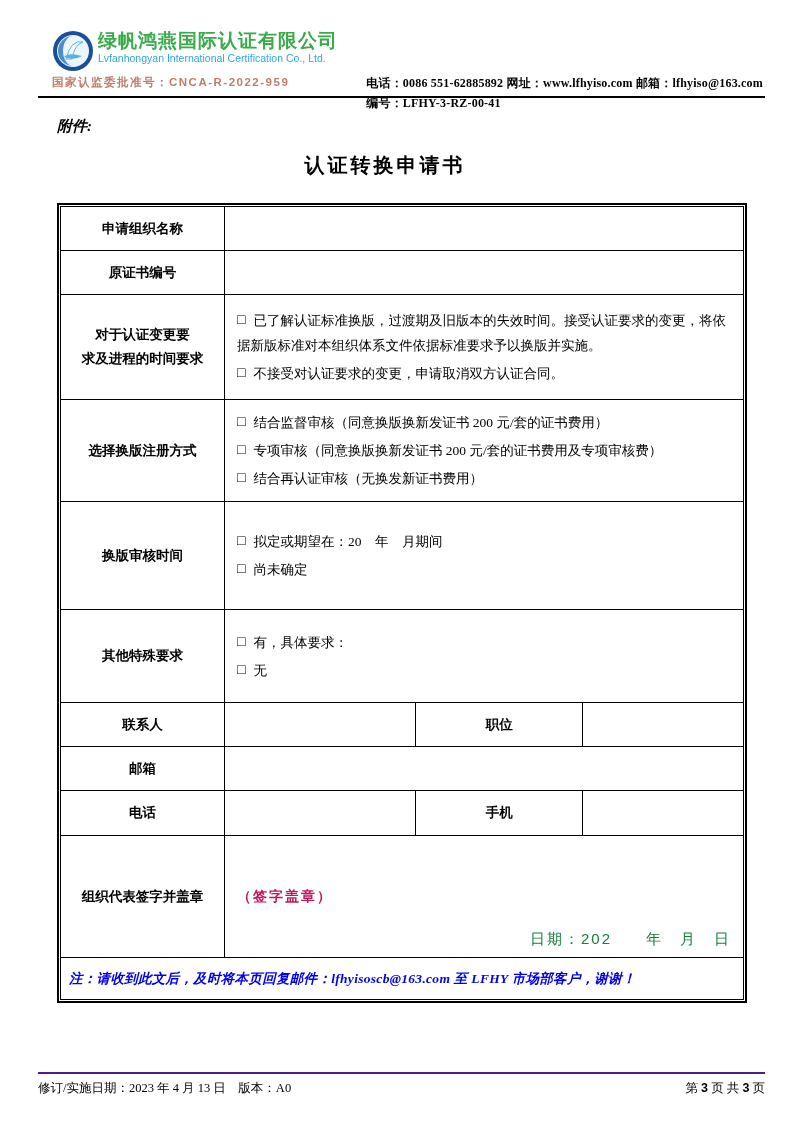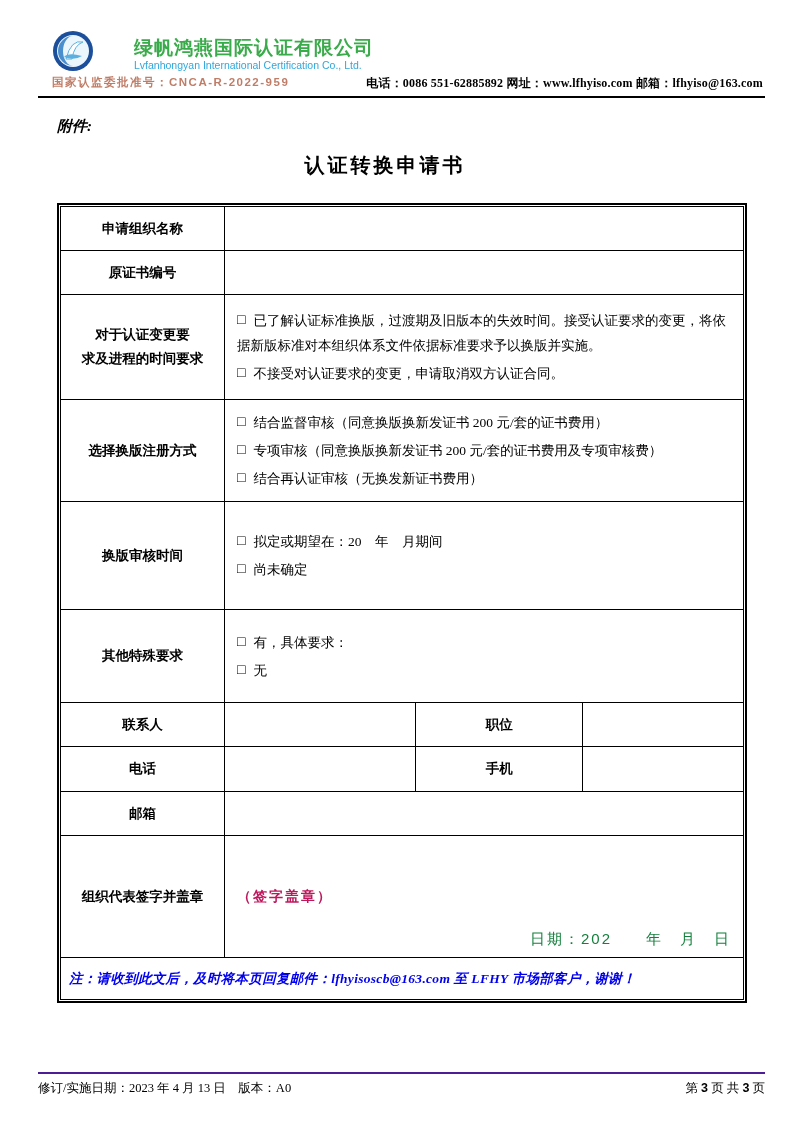--- a/index.html
+++ b/index.html
@@ -3,21 +3,21 @@
 <meta charset="utf-8">
 <style>
   * { margin:0; padding:0; box-sizing:border-box; }
   html,body { background:#888; }
   body { font-family:"Liberation Serif","DejaVu Serif",serif; color:#000; }
   .page { position:relative; width:794px; height:1123px; background:#fff; margin:0 auto; overflow:hidden; }
 
   
   .header { position:absolute; left:38px; top:28px; width:727px; height:70px; border-bottom:2px solid #000; }
   .header-left { position:absolute; left:14px; top:2px; }
-  .logo-row { display:flex; align-items:flex-end;gap:36px; }
+  .logo-row { display:flex; align-items:flex-start; }
   .logo { width:42px; height:42px; flex:0 0 42px; }
   .name-block { margin-left:4px; }
   .company-cn { font-family:"Liberation Sans","DejaVu Sans",sans-serif; font-weight:700; font-size:19px; letter-spacing:1px; color:#3aab4a; line-height:22px; }
   .company-en { font-family:"Liberation Sans","DejaVu Sans",sans-serif; font-size:10.5px; color:#2fa8dc; line-height:13px; }
   .approval { margin-top:3px; font-family:"Liberation Sans","DejaVu Sans",sans-serif; font-weight:700; font-size:11.5px; letter-spacing:1.5px; color:#b5674d; opacity:.85; }
   .header-right { position:absolute; right:2px; top:9px; text-align:left; font-size:12px; font-weight:600; line-height:20px; letter-spacing:.2px;margin-top:36px; }
 
   
   .attachment { position:absolute; left:57px; top:117px; font-size:15px; font-weight:700; font-style:italic; }
   .doc-title { position:absolute; left:0; top:152px; width:770px; text-align:center; font-family:"Liberation Sans","DejaVu Sans",sans-serif; font-weight:700; font-size:20px; letter-spacing:3px; }
@@ -58,20 +58,21 @@
         </svg>
         <div class="name-block">
           <div class="company-cn">绿帆鸿燕国际认证有限公司</div>
           <div class="company-en">Lvfanhongyan International Certification Co., Ltd.</div>
         </div>
       </div>
       <div class="approval">国家认监委批准号：CNCA-R-2022-959</div>
     </div>
     <div class="header-right">
       <div>电话：0086 551-62885892 网址：www.lfhyiso.com 邮箱：lfhyiso@163.com</div>
+      <div>编号：LFHY-3-RZ-00-41</div>
     </div>
   </div>
 
   <div class="attachment">附件:</div>
   <div class="doc-title">认证转换申请书</div>
 
   <div class="table-wrap">
     <table>
       <colgroup>
           <col style="width:24%">
@@ -128,29 +129,29 @@
       </tr>
 
       <tr>
         <td class="label" style="height:44px">联系人</td>
         <td class="content"></td>
         <td class="label">职位</td>
         <td class="content"></td>
       </tr>
 
       <tr>
+        <td class="label" style="height:44px">邮箱</td>
+        <td class="content" colspan="3"></td>
+      </tr>
+
+      <tr>
         <td class="label" style="height:45px">电话</td>
         <td class="content"></td>
         <td class="label">手机</td>
         <td class="content"></td>
-      </tr>
-
-      <tr>
-        <td class="label" style="height:44px">邮箱</td>
-        <td class="content" colspan="3"></td>
       </tr>
 
       <tr>
         <td class="label" style="height:122px">组织代表签字并盖章</td>
         <td class="sig-cell" colspan="3">
           <span class="sig-hint">（签字盖章）</span>
           <span class="sig-date">日期：202　　年　月　日</span>
         </td>
       </tr>
 

